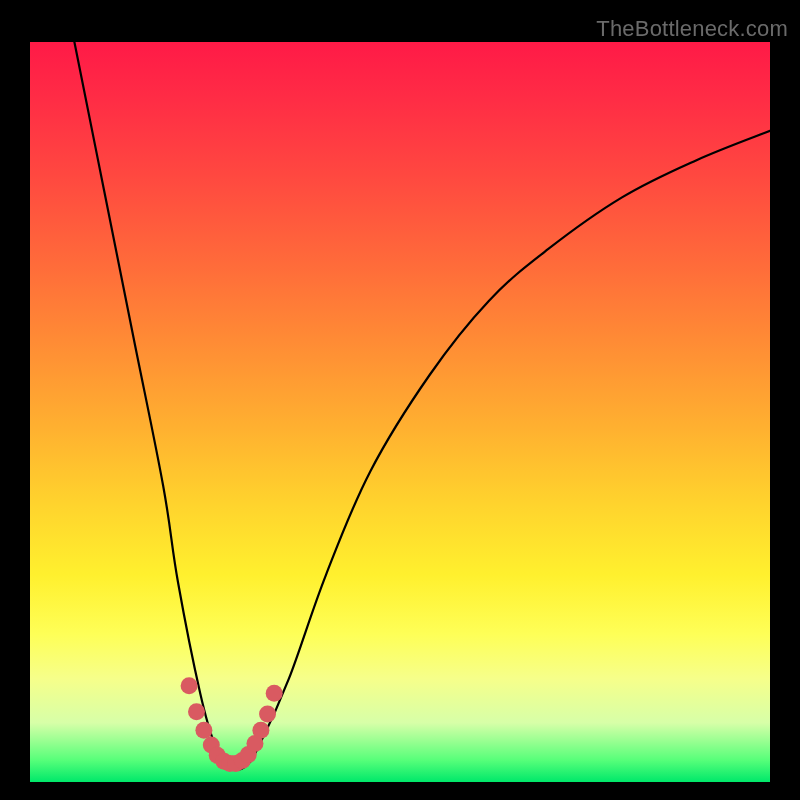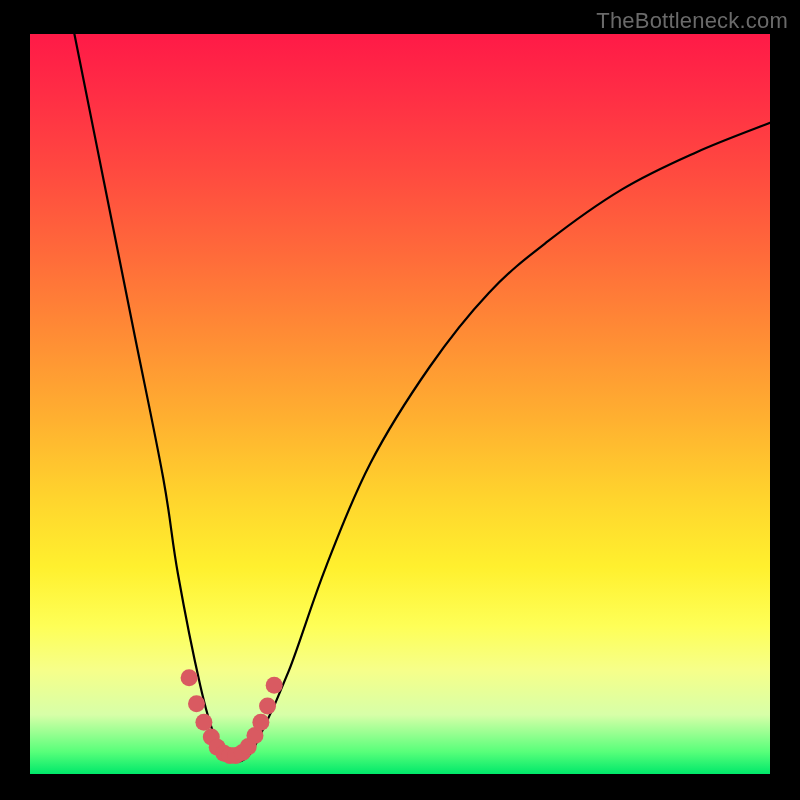--- a/index.html
+++ b/index.html
@@ -7,21 +7,21 @@
     padding: 0;
     width: 800px;
     height: 800px;
     background: #000;
     overflow: hidden;
     font-family: Arial, Helvetica, sans-serif;
   }
   .frame {
     position: absolute;
     left: 0;
-    top: 4px;
+    top: 12px;
     width: 800px;
     height: 576px;
     background: #000;
   }
   .plot {
     position: absolute;
     left: 30px;
     top: 30px;
     width: 740px;
     height: 740px;

